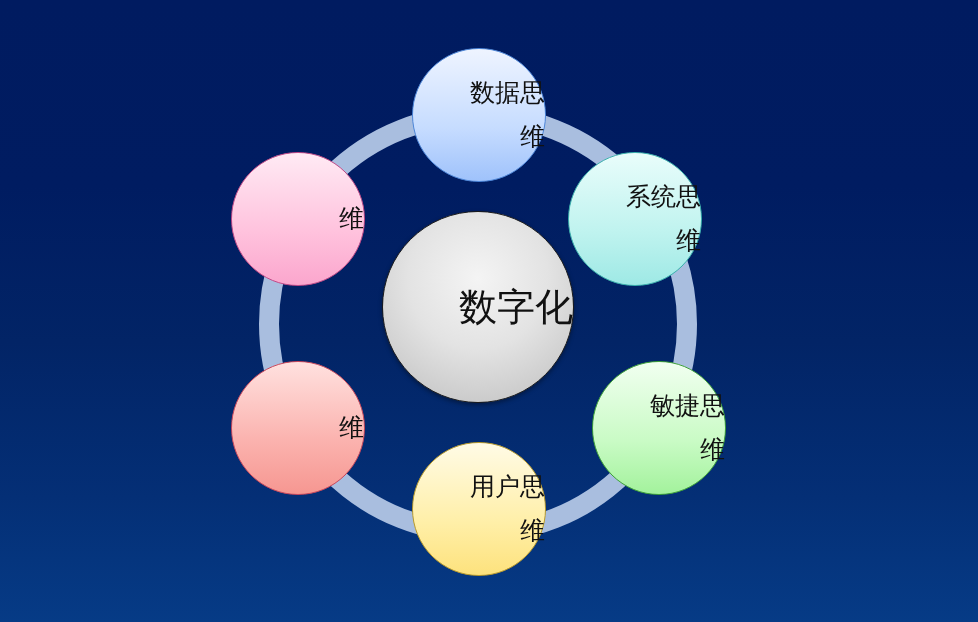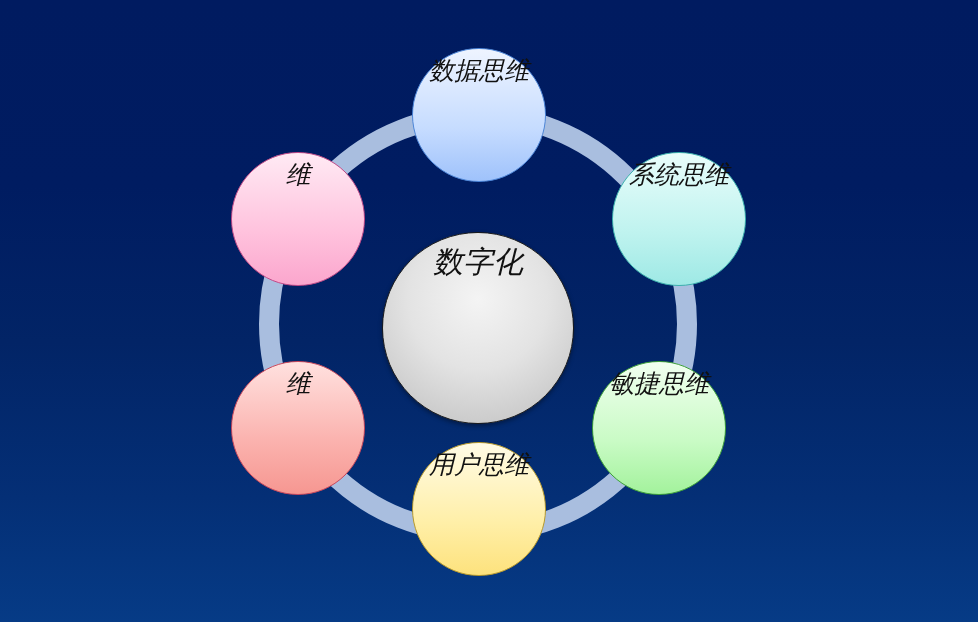--- a/index.html
+++ b/index.html
@@ -5,34 +5,34 @@
     html, body { margin: 0; padding: 0; }
     body {
       width: 978px; height: 622px; overflow: hidden; position: relative;
       background: linear-gradient(to bottom, #001b60 0%, #001c61 30%, #022466 55%, #042f76 80%, #063b86 100%);
       font-family: "DejaVu Sans", "Liberation Sans", sans-serif;
     }
     .stage { position: absolute; left: 0; top: 0; width: 978px; height: 622px; }
     svg.ring { position: absolute; left: 0; top: 0; }
     .node {
       position: absolute; border-radius: 50%;
-      display: flex; flex-direction: row; align-items: flex-start; justify-content: center;
-      box-sizing: border-box; text-align: center; color: #111; font-style: italic;
+      display: flex; flex-direction: column; align-items: flex-end; justify-content: center;
+      box-sizing: border-box; text-align: center; color: #111;
     }
     .sat { width: 134px; height: 134px; font-size: 25px; line-height: 44px; }
     .sat span { display: block; }
     .center {
-      width: 192px; height: 192px; left: 382px; top: 232px;
+      width: 192px; height: 192px; left: 382px; top: 211px;
       background: radial-gradient(circle at 50% 35%, #f4f4f4 0%, #e3e3e3 45%, #bdbdbd 100%);
       border: 1.5px solid #1b1b1b;
-      font-size: 30px; line-height: 58px;
+      font-size: 38px; line-height: 58px;
       box-shadow: 0 2px 4px rgba(0,0,0,0.35);
     }
     .n-data   { left: 412px; top: 48px;  background: linear-gradient(to bottom, #eef4ff 0%, #c6dcff 60%, #9fc2fb 100%); border: 1.5px solid #4d86d8; }
-    .n-sys    { left: 612px; top: 152px; background: linear-gradient(to bottom, #e9fdfb 0%, #bff3ef 60%, #9ee9e5 100%); border: 1.5px solid #3bb0ad; }
+    .n-sys    { left: 568px; top: 152px; background: linear-gradient(to bottom, #e9fdfb 0%, #bff3ef 60%, #9ee9e5 100%); border: 1.5px solid #3bb0ad; }
     .n-agile  { left: 592px; top: 361px; background: linear-gradient(to bottom, #f1fff0 0%, #c9fbc5 60%, #a3f29c 100%); border: 1.5px solid #3ea13a; }
     .n-user   { left: 412px; top: 442px; background: linear-gradient(to bottom, #fffbe6 0%, #ffefa8 60%, #fde27d 100%); border: 1.5px solid #b89a2d; }
     .n-prod   { left: 231px; top: 361px; background: linear-gradient(to bottom, #ffe1df 0%, #fbb2ae 60%, #f69791 100%); border: 1.5px solid #c9485c; }
     .n-eco    { left: 231px; top: 152px; background: linear-gradient(to bottom, #ffeaf4 0%, #ffc2dd 60%, #fba6cd 100%); border: 1.5px solid #c04a88; }
   </style>
 </head>
 <body>
 
 <div class="stage">
   <svg class="ring" width="978" height="622">

